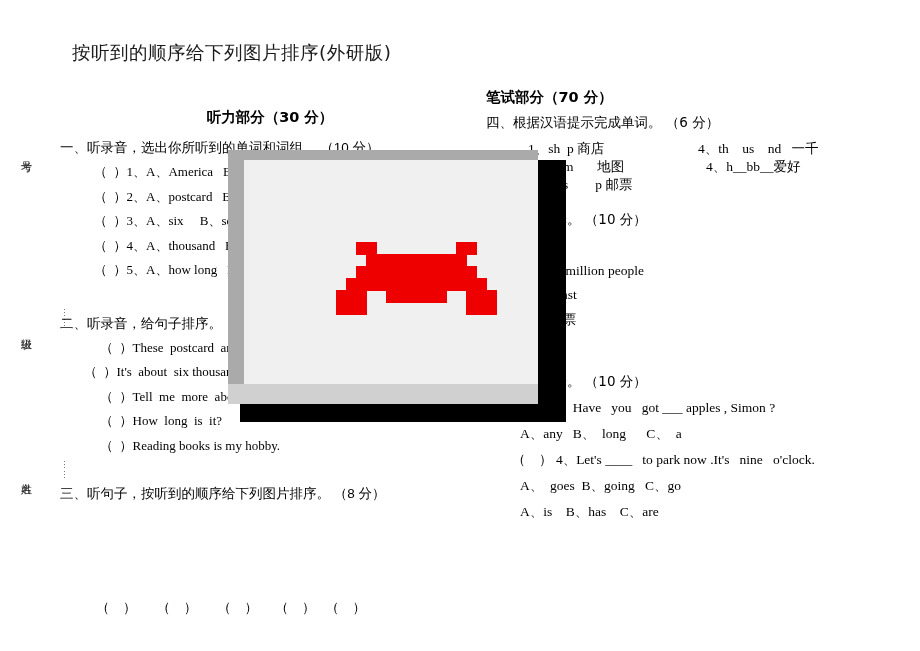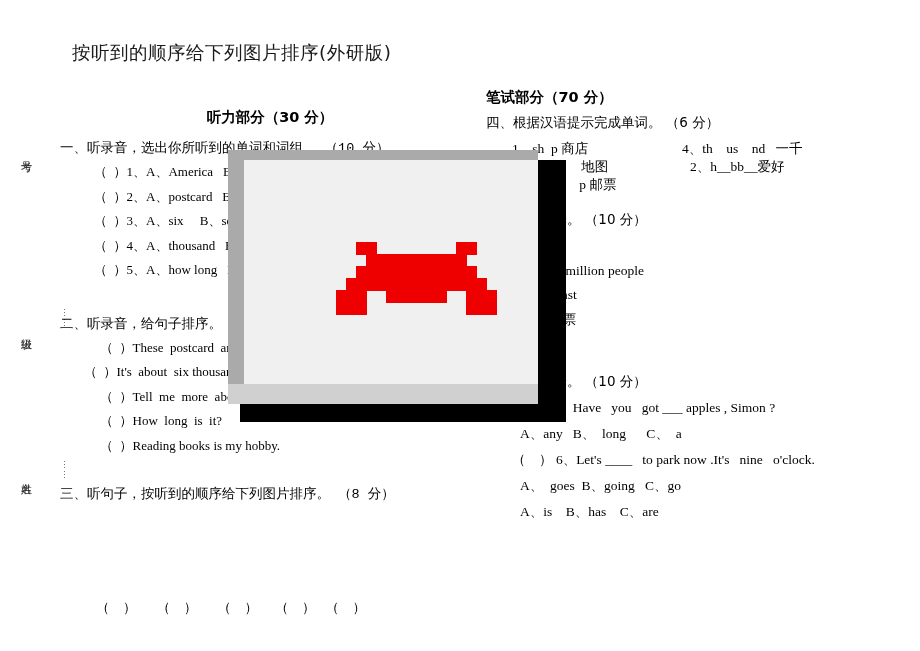--- a/index.html
+++ b/index.html
@@ -87,21 +87,21 @@
     text-align: center;
     font-weight: bold;
     font-size: 14.5px;
     font-family: "DejaVu Sans", "Liberation Sans", sans-serif;
     margin: 0 0 7px 0;
   }
   .sec-head.right-head { text-align: left; }
 
   .q-head {
     font-size: 13.5px;
-    font-family: Liberation Mono, monospace;
+    font-family: Liberation Sans, sans-serif;
     margin: 12px 0 6px 0;
     white-space: nowrap;
   }
 
   .opt-line {
     font-size: 13px;
     font-family: "Liberation Serif", "DejaVu Serif", serif;
     margin: 0 0 6.5px 0;
     white-space: pre;
   }
@@ -131,21 +131,21 @@
     font-size: 13.5px;
   }
   .rindent { padding-left: 26px; }
   .rindent2 { padding-left: 34px; }
 
   .two-col-words {
     display: flex;
     white-space: pre;
     font-size: 13.5px;
   }
-  .two-col-words .a { width: 170px; }
+  .two-col-words .a { width: 170px; margin-left: 16px; }
 
   
   .overlay {
     position: absolute;
     left: 228px;
     top: 150px;
     width: 338px;
     height: 272px;
   }
   .ov-black {
@@ -247,21 +247,21 @@
     <div class="sec-head right-head">笔试部分（70 分）</div>
 
     <div class="rline cn">四、根据汉语提示完成单词。 （6 分）</div>
 
     <div class="two-col-words rindent">
       <span class="a">1、sh  p 商店</span>
       <span>4、th    us    nd   一千</span>
     </div>
     <div class="two-col-words rindent2">
       <span class="a">3、  m       地图</span>
-      <span>2、h__bb__爱好</span>
+      <span>4、h__bb__爱好</span>
     </div>
     <div class="two-col-words rindent2">
       <span class="a">5、  s        p 邮票</span>
       <span></span>
     </div>
 
     <div class="gap-md"></div>
 
     <div class="rline cn">五、英汉互译。 （10 分）</div>
     <div class="rline rindent">1.长城</div>
@@ -269,21 +269,21 @@
     <div class="rline rindent">3.in the east</div>
     <div class="rline rindent">4.收集邮票</div>
     <div class="rline rindent">5. lots of</div>
 
     <div class="gap-sm"></div>
 
     <div class="rline cn">六、单项选择。 （10 分）</div>
 
     <div class="rline rindent">（    ）1、Have   you   got ___ apples , Simon ?</div>
     <div class="rline rindent2">A、any   B、  long      C、  a</div>
-    <div class="rline rindent">（    ） 6、Let's ____   to park now .It's   nine   o'clock.</div>
+    <div class="rline rindent">（    ） 4、Let's ____   to park now .It's   nine   o'clock.</div>
     <div class="rline rindent2">A、  goes  B、going   C、go</div>
     <div class="rline rindent2">A、is    B、has    C、are</div>
   </div>
 
   <div class="overlay">
     <div class="ov-black"></div>
     <div class="ov-gray">
       <div class="ov-lightgray"></div>
     </div>
     <div class="ov-panel">

